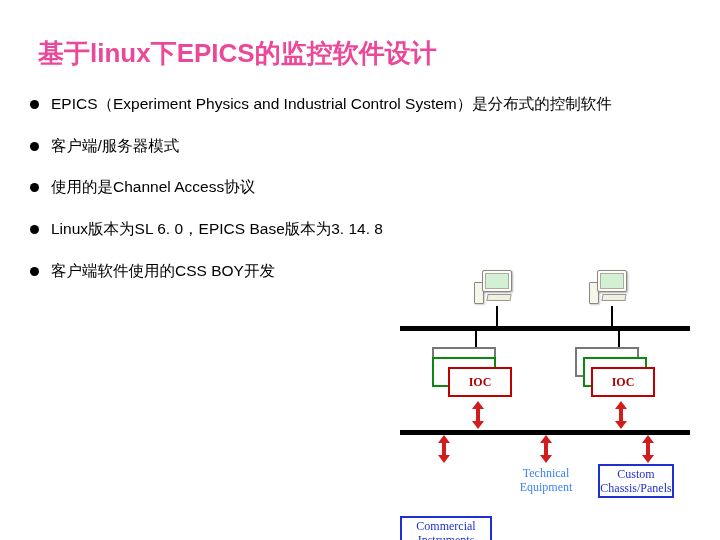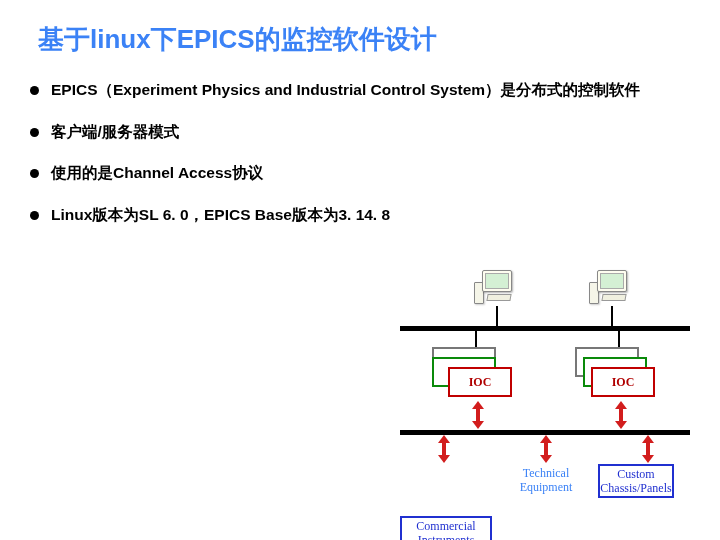--- a/index.html
+++ b/index.html
@@ -7,22 +7,22 @@
     width: 720px;
     height: 540px;
     background: #ffffff;
     font-family: "Microsoft YaHei", "SimHei", Arial, sans-serif;
     position: relative;
     overflow: hidden;
   }
   .title {
     font-size: 26px;
     font-weight: bold;
-    color: #3b82f6;
-    padding: 22px 0 0 38px;
+    color: #ec4899;
+    padding: 36px 0 0 38px;
   }
   .bullets {
     margin-top: 22px;
     padding-left: 30px;
   }
   .bullet-row {
     display: flex;
     align-items: flex-start;
     margin-bottom: 20px;
   }
@@ -30,21 +30,21 @@
     width: 9px;
     height: 9px;
     background: #000;
     border-radius: 50%;
     margin-top: 7px;
     margin-right: 12px;
     flex-shrink: 0;
   }
   .bullet-text {
     font-size: 15.5px;
-    font-weight: bold;
+    font-weight: normal;
     color: #000;
     line-height: 1.4;
   }
   .diagram {
     position: absolute;
     right: 20px;
     top: 270px;
     width: 310px;
     height: 250px;
     font-family: Liberation Serif, serif;
@@ -200,20 +200,24 @@
     <div class="bullet-text">客户端/服务器模式</div>
   </div>
   <div class="bullet-row">
     <div class="dot"></div>
     <div class="bullet-text">使用的是Channel Access协议</div>
   </div>
   <div class="bullet-row">
     <div class="dot"></div>
     <div class="bullet-text">Linux版本为SL 6. 0，EPICS Base版本为3. 14. 8</div>
   </div>
+  <div class="bullet-row">
+    <div class="dot"></div>
+    <div class="bullet-text">客户端软件使用的CSS BOY开发</div>
+  </div>
 </div>
 
 <div class="diagram">
 
   <div class="ws ws1">
     <div class="tower"></div>
       <div class="monitor">
         <div class="screen"></div>
       </div>
       <div class="kb"></div>

